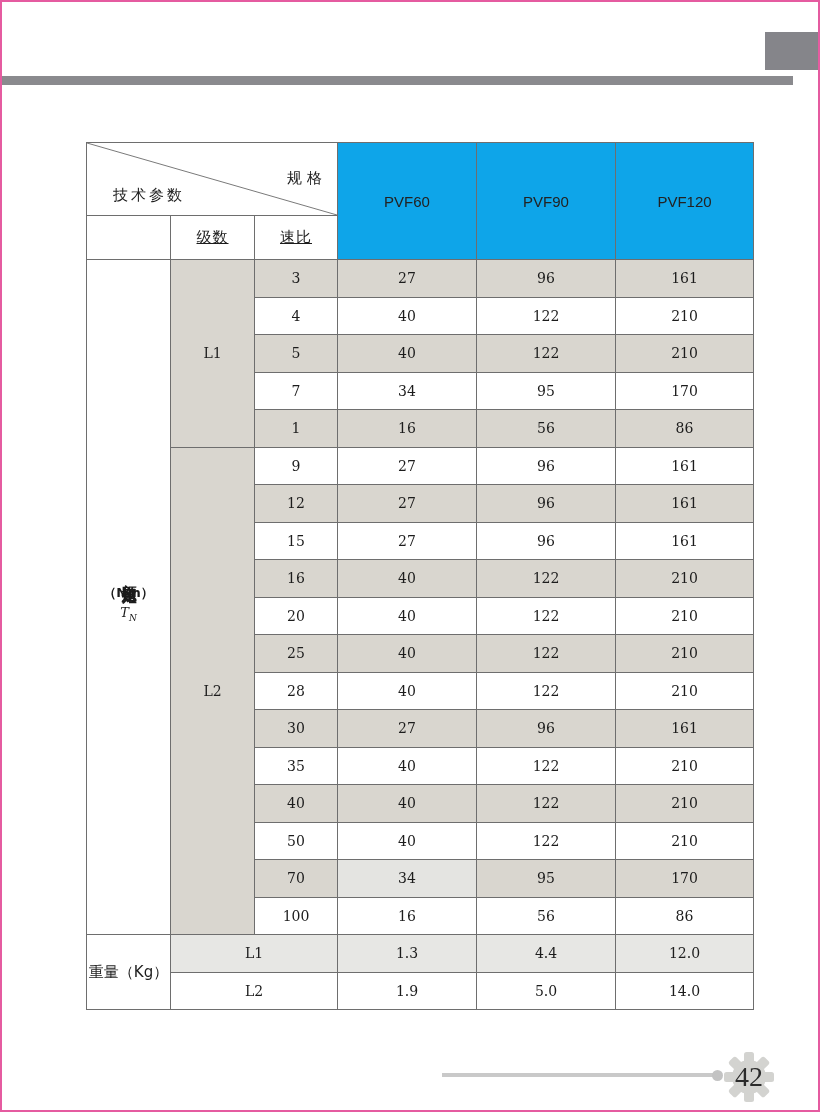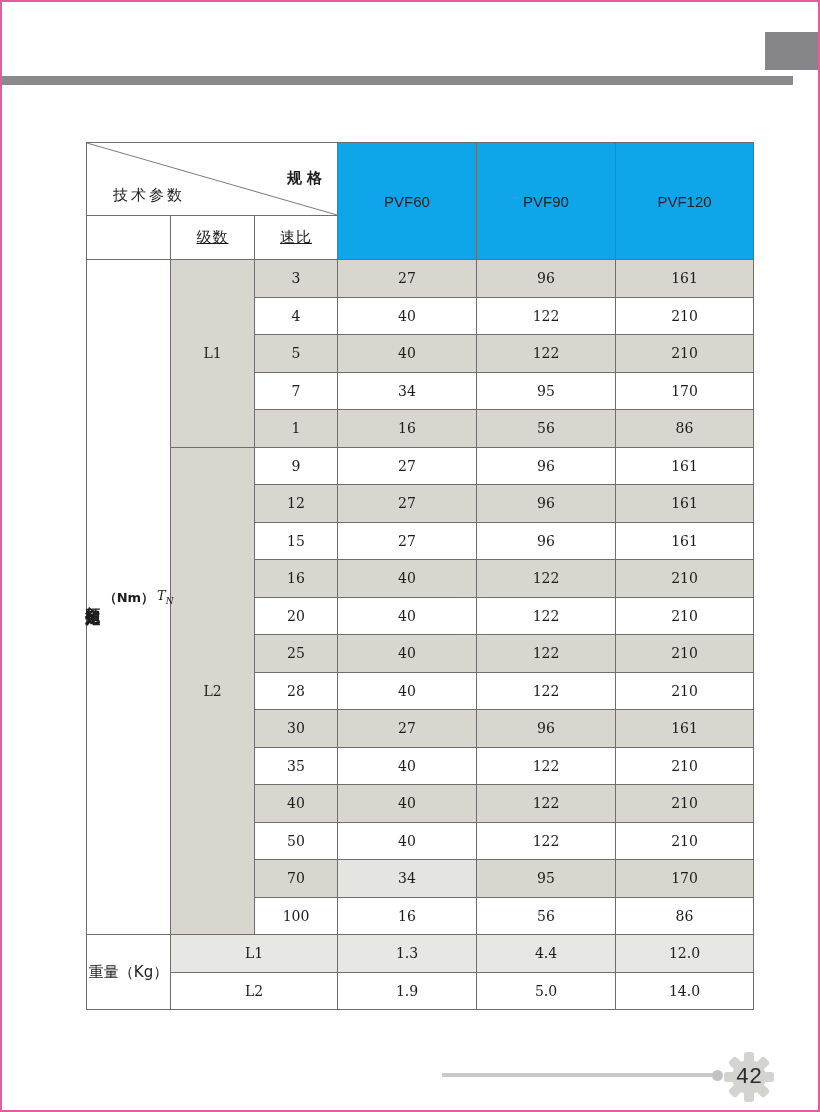--- a/index.html
+++ b/index.html
@@ -61,21 +61,21 @@
     letter-spacing: 1px;
     text-decoration: underline;
   }
 
   
   td.corner { position: relative; background: #fff; }
   td.corner svg.diag { position: absolute; left: 0; top: 0; width: 100%; height: 100%; }
   td.corner svg.diag line { stroke: #7a7a7a; stroke-width: 1; }
   .corner-top {
     position: absolute; top: 26px; right: 10px;
-    font-size: 15px; font-weight: bold; letter-spacing: 5px; margin-left: 11px;
+    font-size: 15px; font-weight: normal; letter-spacing: 5px; margin-left: 11px;
   }
   .corner-bottom {
     position: absolute; bottom: 10px; left: 26px;
     font-size: 15px; font-weight: normal; letter-spacing: 3px;
   }
 
   
   td.stripe { background: #ffffff; font-family: "DejaVu Serif", serif; font-size: 14px; }
   tr.shaded td.stripe { background: #d9d6cf; }
   tr.wshaded td.stripe { background: #e7e7e4; }
@@ -85,21 +85,21 @@
   td.groupcol {
     background: #d9d6cf;
     font-family: "DejaVu Serif", serif;
     font-size: 14px;
   }
   td.wgroup { font-family: "DejaVu Serif", serif; font-size: 14px; }
   tr.wshaded td.wgroup { background: #e7e7e4; }
 
   
   td.torque-cell { background: #fff; }
-  .torque-wrap { display: flex; flex-direction: row; align-items: center; justify-content: center; gap: 3px; }
+  .torque-wrap { display: flex; flex-direction: column; align-items: center; justify-content: center; gap: 3px; }
   .torque-title {
     writing-mode: vertical-rl;
     text-orientation: upright;
     font-size: 15px;
     font-weight: bold;
     letter-spacing: 2px;
     line-height: 1.15;
   }
   .torque-unit { font-size: 13px; font-weight: bold; margin-top: 2px; }
   .torque-symbol { font-family: "DejaVu Serif", serif; font-size: 13px; font-style: italic; }
@@ -124,22 +124,22 @@
   .gear-badge {
     position: absolute;
     left: 722px; top: 1050px;
     width: 50px; height: 50px;
   }
   .gear-badge svg { position: absolute; left: 0; top: 0; width: 100%; height: 100%; }
   .page-number {
     position: absolute;
     left: 0; top: 0; width: 50px; height: 50px;
     display: flex; align-items: center; justify-content: center;
-    font-family: Liberation Mono, monospace;
-    font-size: 22px;
+    font-family: Liberation Serif, serif;
+    font-size: 28px;
     color: #2b2b2b;
   }
 </style>
 </head>
 <body>
 
 <div class="page">
 
   <div class="top-rule"></div>
   <div class="top-block"></div>

